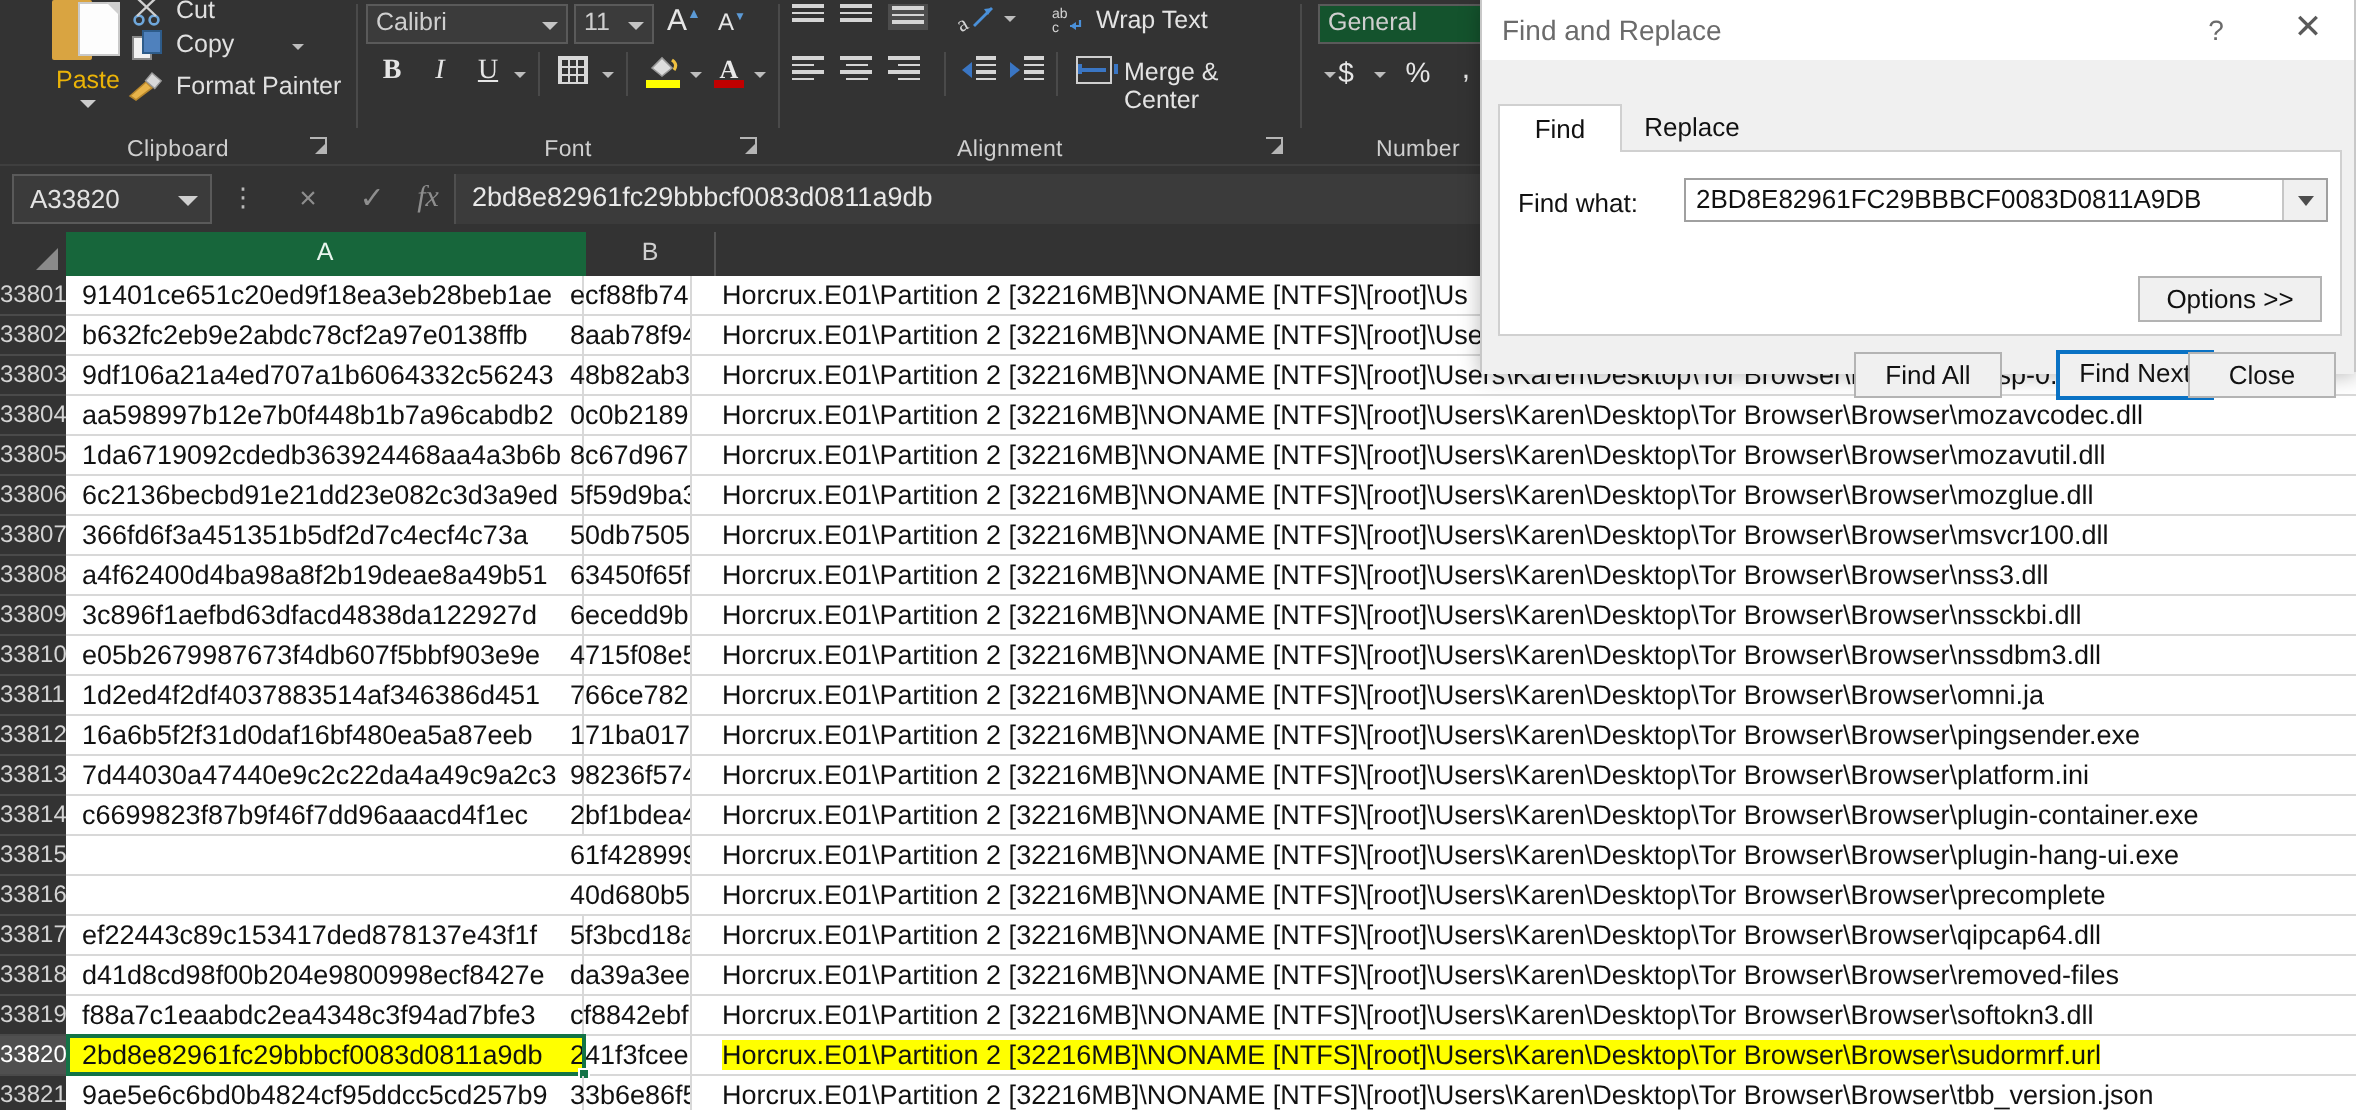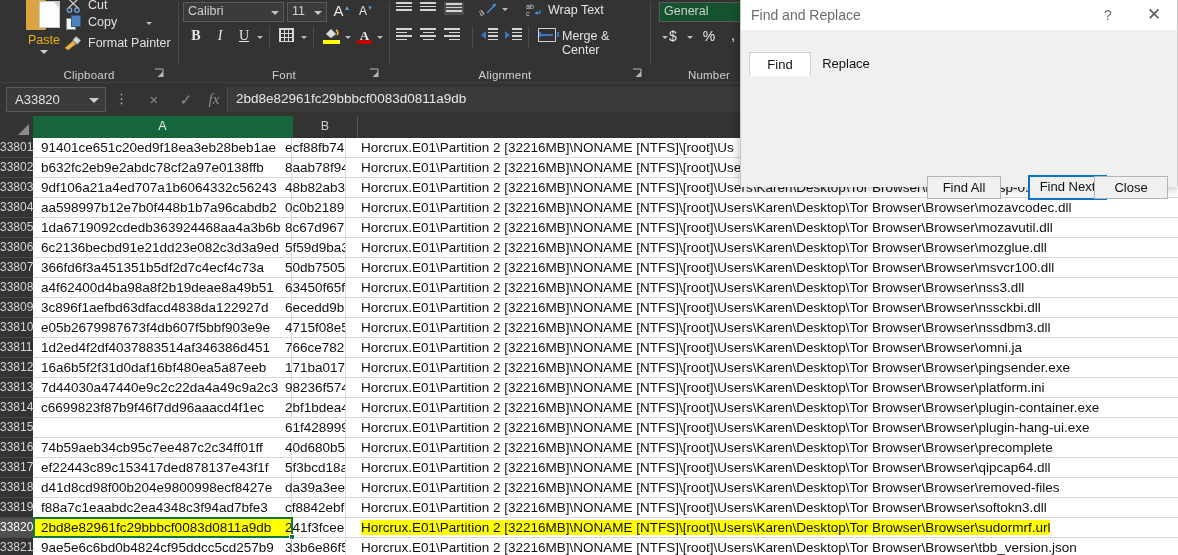--- a/index.html
+++ b/index.html
@@ -560,21 +560,20 @@
           <div class="cell b">2bf1bdea4</div>
           <div class="cell c">Horcrux.E01\Partition 2 [32216MB]\NONAME [NTFS]\[root]\Users\Karen\Desktop\Tor Browser\Browser\plugin-container.exe</div>
         </div>
         <div class="rowhead" style="top: 302px;">33815</div>
         <div class="rowband" style="top: 302px;">
           <div class="cell b">61f428999</div>
           <div class="cell c">Horcrux.E01\Partition 2 [32216MB]\NONAME [NTFS]\[root]\Users\Karen\Desktop\Tor Browser\Browser\plugin-hang-ui.exe</div>
         </div>
         <div class="rowhead" style="top: 322px;">33816</div>
         <div class="rowband" style="top: 322px;">
-          <div class="cell a">74b59aeb34cb95c7ee487c2c34ff01ff</div>
           <div class="cell b">40d680b56</div>
           <div class="cell c">Horcrux.E01\Partition 2 [32216MB]\NONAME [NTFS]\[root]\Users\Karen\Desktop\Tor Browser\Browser\precomplete</div>
         </div>
         <div class="rowhead" style="top: 342px;">33817</div>
         <div class="rowband" style="top: 342px;">
           <div class="cell a">ef22443c89c153417ded878137e43f1f</div>
           <div class="cell b">5f3bcd18a</div>
           <div class="cell c">Horcrux.E01\Partition 2 [32216MB]\NONAME [NTFS]\[root]\Users\Karen\Desktop\Tor Browser\Browser\qipcap64.dll</div>
         </div>
         <div class="rowhead" style="top: 362px;">33818</div>
@@ -612,20 +611,28 @@
     <div class="fdlg-close">✕</div>
 
     <div class="fdlg-body">
       <div class="ftab active" style="left:8px; width:62px;">
         <span>Find</span>
       </div>
       <div class="ftab" style="left:70px; width:70px;">
         <span>Replace</span>
       </div>
 
+      <div class="fpanel">
+        <div class="flabel">Find what:</div>
+        <div class="fcombo">
+          <span class="val">2BD8E82961FC29BBBCF0083D0811A9DB</span>
+          <span class="drop"></span>
+        </div>
+        <div class="btn" style="right:9px; top:62px; width:92px;">Options &gt;&gt;</div>
+      </div>
 
       <div class="btn" style="left:186px; top:146px; width:74px;">Find All</div>
       <div class="btn primary" style="left:267px; top:145px; width:79px; height:25px;margin-left:20px;">Find Next</div>
       <div class="btn" style="left:353px; top:146px; width:74px;">Close</div>
     </div>
   </div>
 
 </div>
 
 </body></html>

